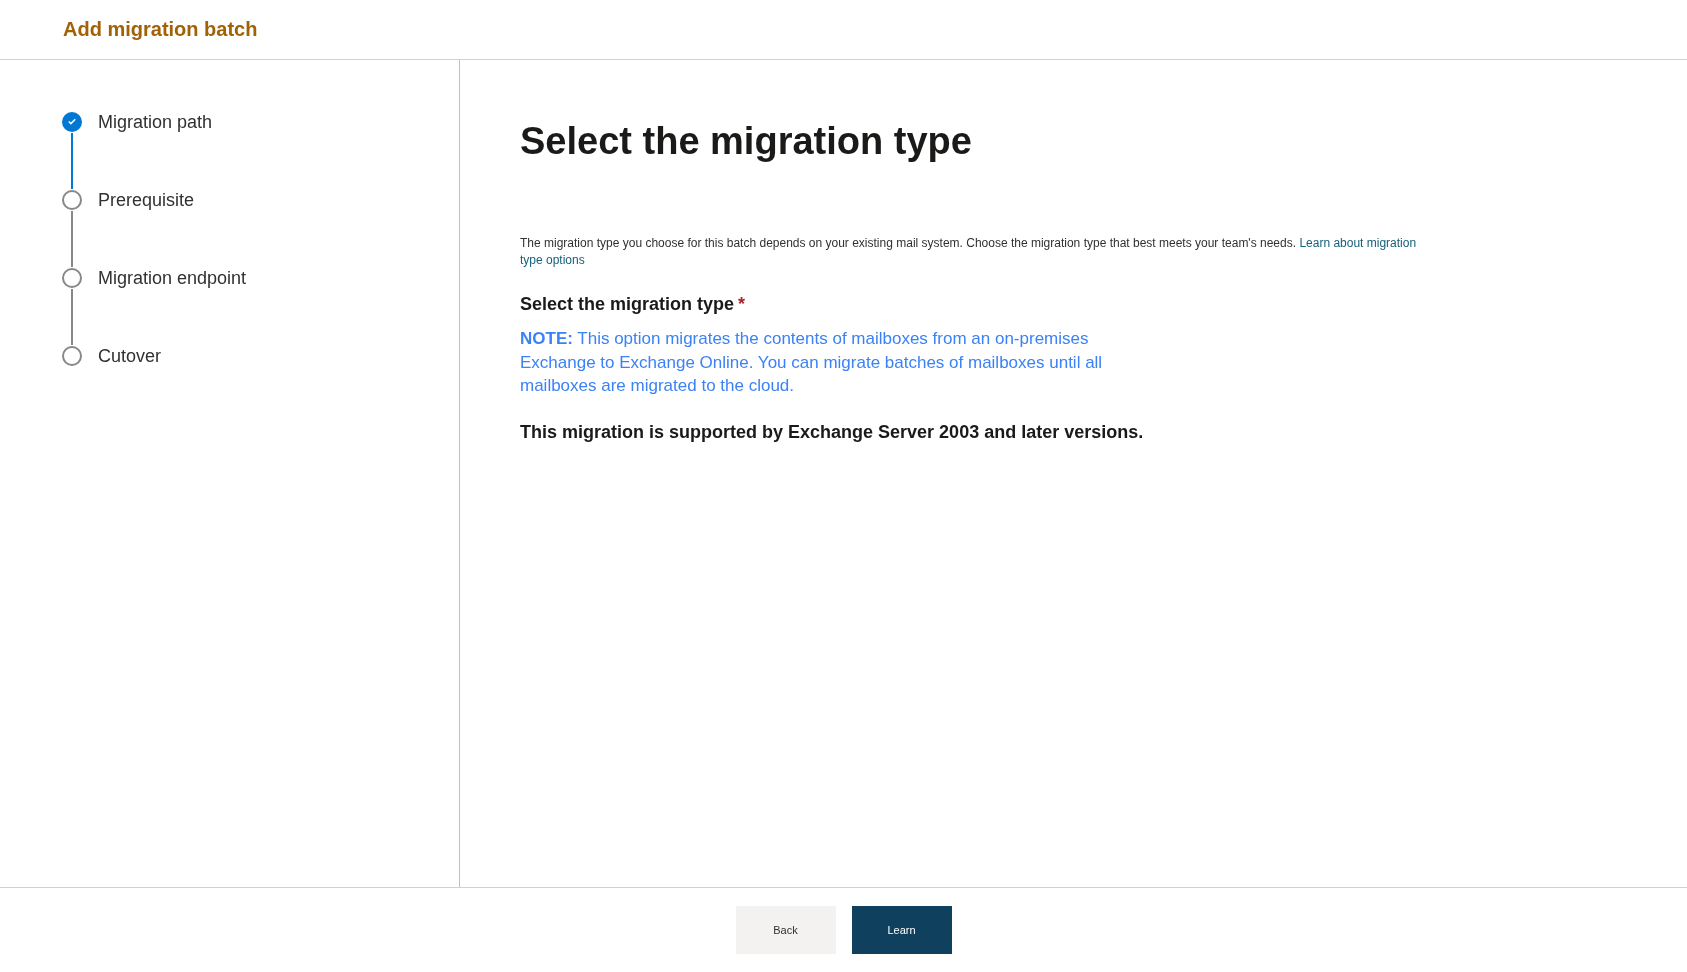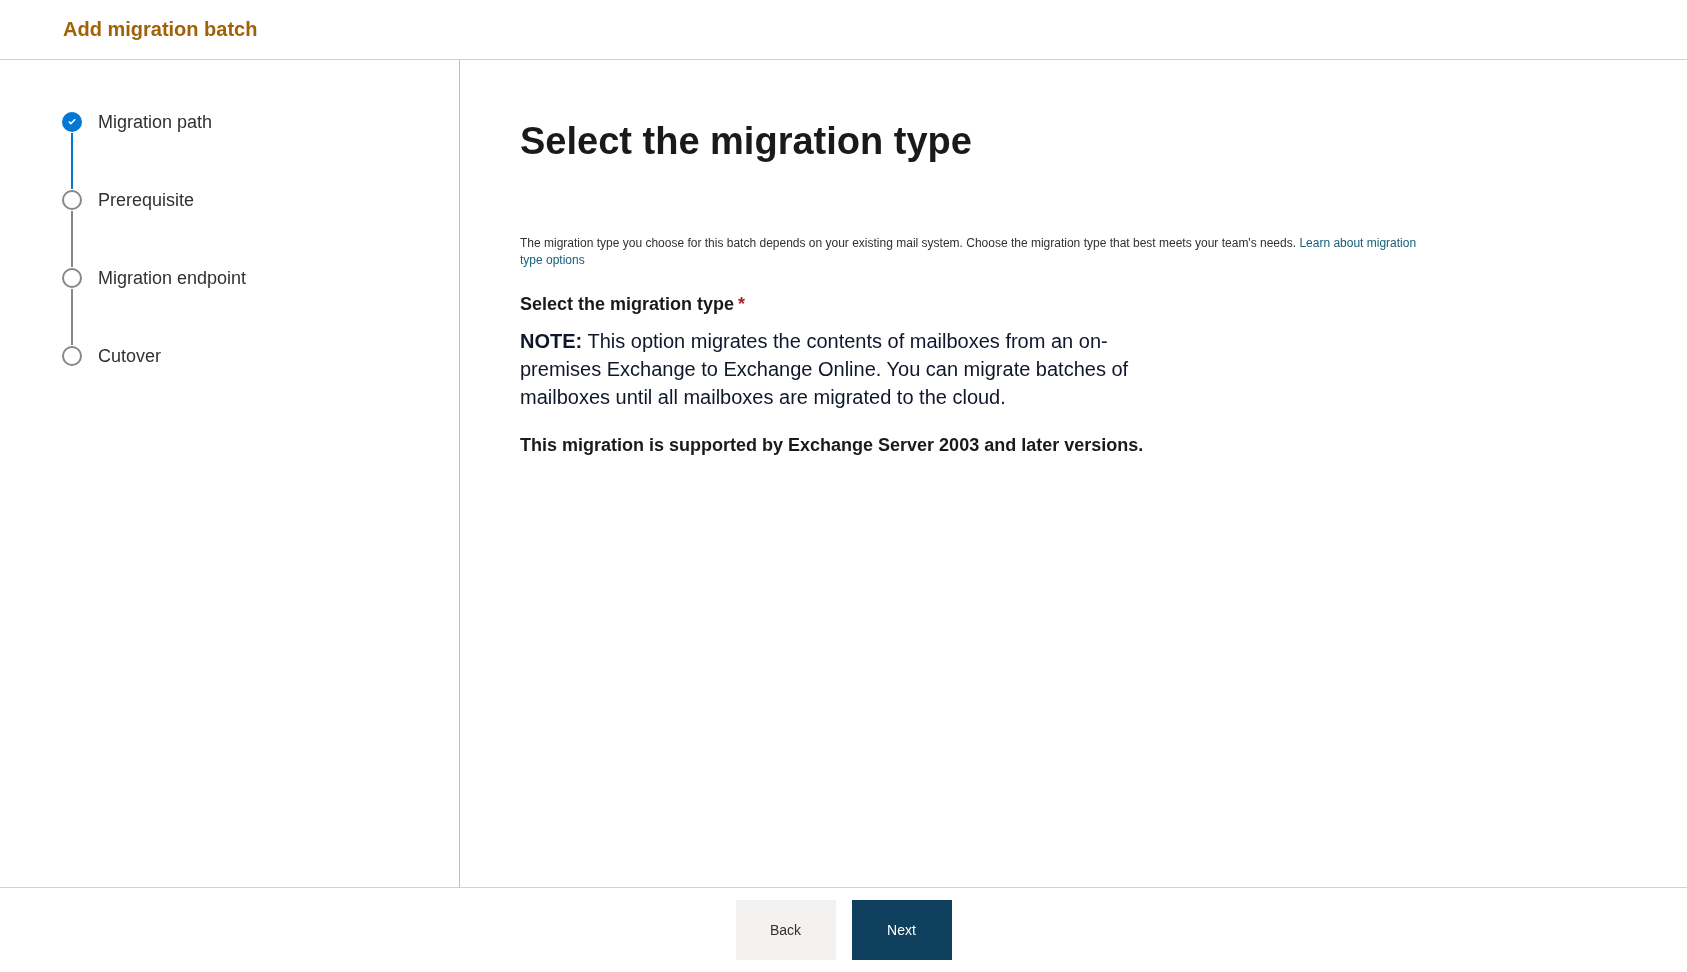--- a/index.html
+++ b/index.html
@@ -175,22 +175,22 @@
     
     .select-chevron svg {
       width: 14px;
       height: 14px;
       stroke: #605e5c;
       stroke-width: 1.5;
       fill: none;
     }
     
     .note-text {
-      font-size: 20px;
-      color: #0f172a;
+      font-size: 17px;
+      color: #3b82f6;
       line-height: 1.4;
       max-width: 640px;
       margin-bottom: 24px;
     }
     
     .note-text .note-label {
       font-weight: 700;
     }
     
     .support-text {
@@ -208,23 +208,23 @@
       border-top: 1px solid #d1d1d1;
       display: flex;
       align-items: center;
       justify-content: center;
       gap: 16px;
       background: #ffffff;
     }
     
     .btn {
       min-width: 100px;
-      height: 60px;
+      height: 48px;
       padding: 0 28px;
-      font-size: 14px;
+      font-size: 11px;
       font-family: inherit;
       border: none;
       cursor: pointer;
       font-weight: 400;
     }
     
     .btn-secondary {
       background: #f3f2f1;
       color: #323130;
     }
@@ -301,14 +301,14 @@
       <span class="note-label">NOTE:</span><span> This option migrates the contents of mailboxes from an on-premises Exchange to Exchange Online. You can migrate batches of mailboxes until all mailboxes are migrated to the cloud.</span>
     </p>
 
     <p class="support-text">This migration is supported by Exchange Server 2003 and later versions.</p>
   </main>
 
 </div>
 
 <footer class="footer">
   <button class="btn btn-secondary">Back</button>
-  <button class="btn btn-primary">Next</button>
+  <button class="btn btn-primary">Learn</button>
 </footer>
 
 </body></html>

